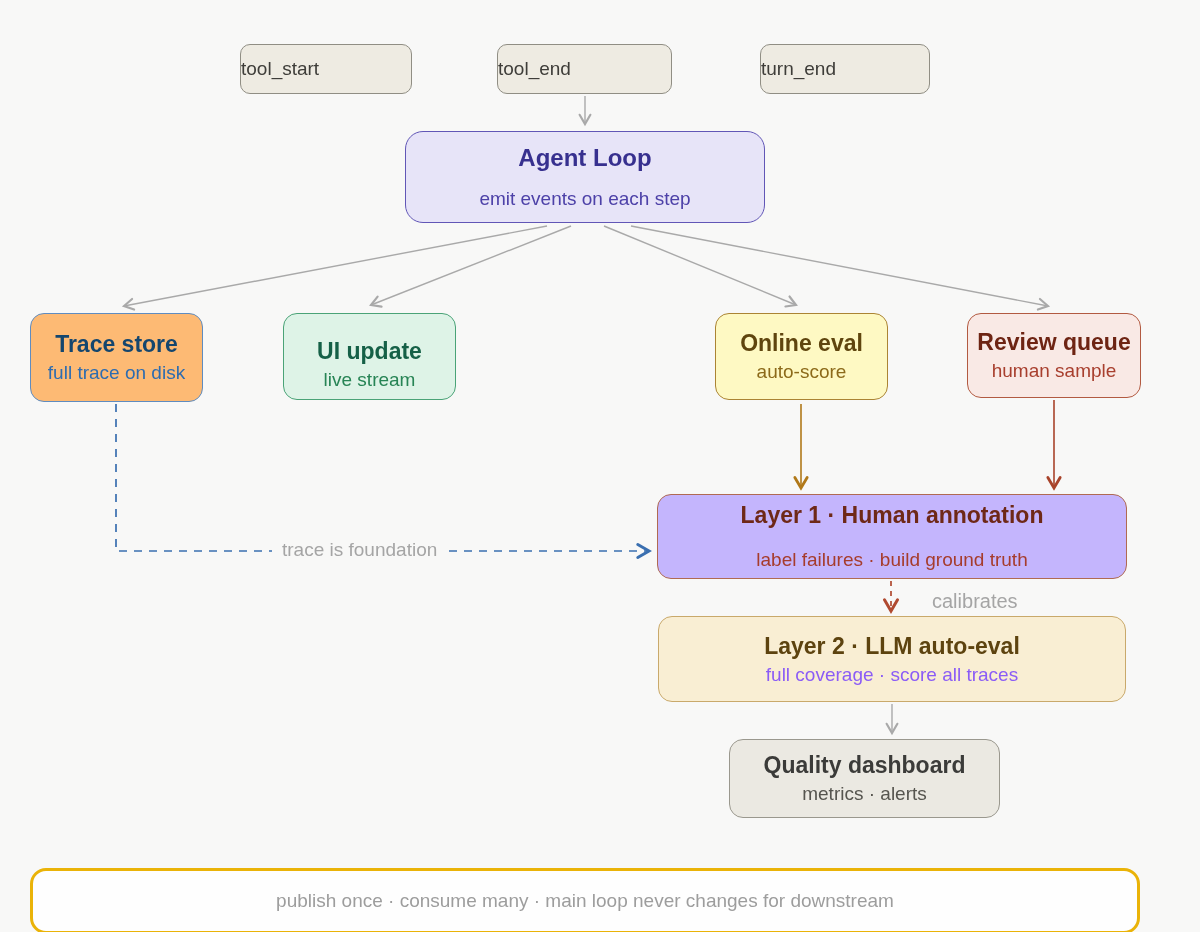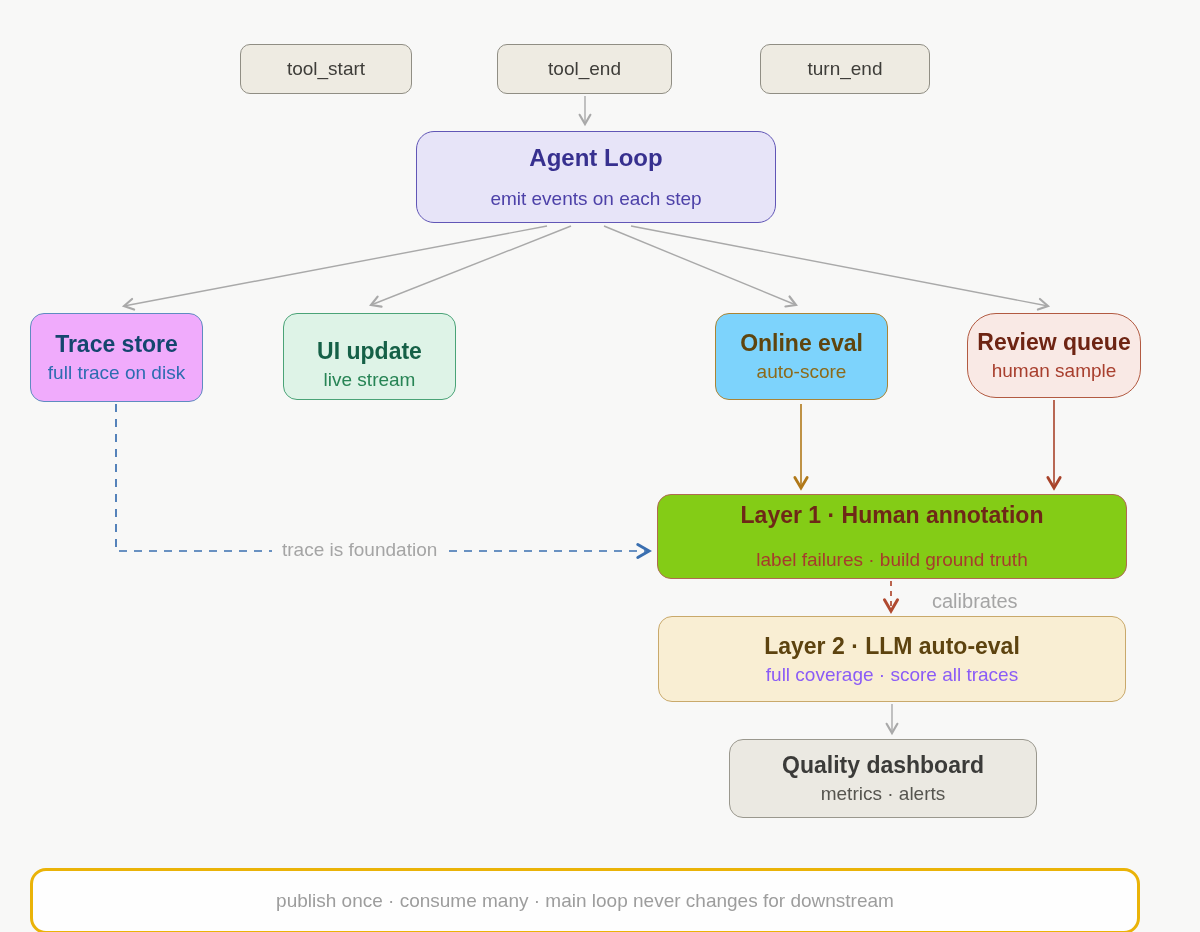--- a/index.html
+++ b/index.html
@@ -30,46 +30,46 @@
   .node .subtitle { font-size:19px; }
 
   .event-pill {
     position:absolute;
     box-sizing:border-box;
     border:1.5px solid #908e84;
     border-radius:10px;
     background:#eeebe2;
     color:#3e3d39;
     font-size:19px;
-    display:flex; align-items:center; justify-content:center;
+    display:flex; align-items:center; justify-content:flex-start;
     z-index:2;
   }
 
   
   .n-agent   { background:#e7e4f8; border-color:#6156b6; }
   .n-agent .title    { color:#37308f; font-size:24px; }
   .n-agent .subtitle { color:#4d41a8; }
 
-  .n-trace   { background:#f0abfc; border-color:#5f8cc0; }
+  .n-trace   { background:#fdba74; border-color:#5f8cc0; }
   .n-trace .title    { color:#14466e; }
   .n-trace .subtitle { color:#2d6cb0; }
 
   .n-ui      { background:#def3e7; border-color:#4aa377; }
   .n-ui .title       { color:#156047;margin-top:16px; }
   .n-ui .subtitle    { color:#278455; }
 
-  .n-online  { background:#7dd3fc; border-color:#ab8434; }
+  .n-online  { background:#fef9c3; border-color:#ab8434; }
   .n-online .title   { color:#5f450e; }
   .n-online .subtitle{ color:#8c6a1a; }
 
   .n-review  { background:#f9e9e5; border-color:#b25a41; }
   .n-review .title   { color:#6e2413; }
   .n-review .subtitle{ color:#a83f2e; }
 
-  .n-layer1  { background:#84cc16; border-color:#b06a52;gap:16px; }
+  .n-layer1  { background:#c4b5fd; border-color:#b06a52;gap:16px; }
   .n-layer1 .title   { color:#6e2817; }
   .n-layer1 .subtitle{ color:#a63c2c; }
 
   .n-layer2  { background:#f9eed3; border-color:#c9a96b; }
   .n-layer2 .title   { color:#5d430f; }
   .n-layer2 .subtitle{ color:#8b5cf6; }
 
   .n-dash    { background:#ebe9e2; border-color:#9a988e; }
   .n-dash .title     { color:#3b3b39; }
   .n-dash .subtitle  { color:#56554f; }
@@ -143,56 +143,56 @@
   <div class="event-pill" style="left:240px; top:44px; width:172px; height:50px;">
     <span>tool_start</span>
   </div>
   <div class="event-pill" style="left:497px; top:44px; width:175px; height:50px;">
     <span>tool_end</span>
   </div>
   <div class="event-pill" style="left:760px; top:44px; width:170px; height:50px;">
     <span>turn_end</span>
   </div>
 
-  <div class="node n-agent" style="left:416px; top:131px; width:360px; height:92px; border-radius:18px;gap:12px;">
+  <div class="node n-agent" style="left:405px; top:131px; width:360px; height:92px; border-radius:18px;gap:12px;">
     <div class="title">Agent Loop</div>
     <div class="subtitle">emit events on each step</div>
   </div>
 
   <div class="node n-trace" style="left:30px; top:313px; width:173px; height:89px;">
     <div class="title">Trace store</div>
     <div class="subtitle">full trace on disk</div>
   </div>
 
   <div class="node n-ui" style="left:283px; top:313px; width:173px; height:87px;">
     <div class="title">UI update</div>
     <div class="subtitle">live stream</div>
   </div>
 
   <div class="node n-online" style="left:715px; top:313px; width:173px; height:87px;">
     <div class="title">Online eval</div>
     <div class="subtitle">auto-score</div>
   </div>
 
-  <div class="node n-review" style="left:967px; top:313px; width:174px; height:85px;border-radius:29px;">
+  <div class="node n-review" style="left:967px; top:313px; width:174px; height:85px;">
     <div class="title">Review queue</div>
     <div class="subtitle">human sample</div>
   </div>
 
   <div class="node n-layer1" style="left:657px; top:494px; width:470px; height:85px;">
     <div class="title">Layer 1 · Human annotation</div>
     <div class="subtitle">label failures · build ground truth</div>
   </div>
 
   <div class="node n-layer2" style="left:658px; top:616px; width:468px; height:86px;">
     <div class="title">Layer 2 · LLM auto-eval</div>
     <div class="subtitle">full coverage · score all traces</div>
   </div>
 
-  <div class="node n-dash" style="left:729px; top:739px; width:308px; height:79px;">
+  <div class="node n-dash" style="left:729px; top:739px; width:271px; height:79px;">
     <div class="title">Quality dashboard</div>
     <div class="subtitle">metrics · alerts</div>
   </div>
 
   <span class="edge-label" style="left:272px; top:539px;">trace is foundation</span>
   <span class="edge-label" style="left:922px; top:590px; font-size:20px;">calibrates</span>
 
   <div class="footer-bar">
     <span>publish once · consume many · main loop never changes for downstream</span>
   </div>

